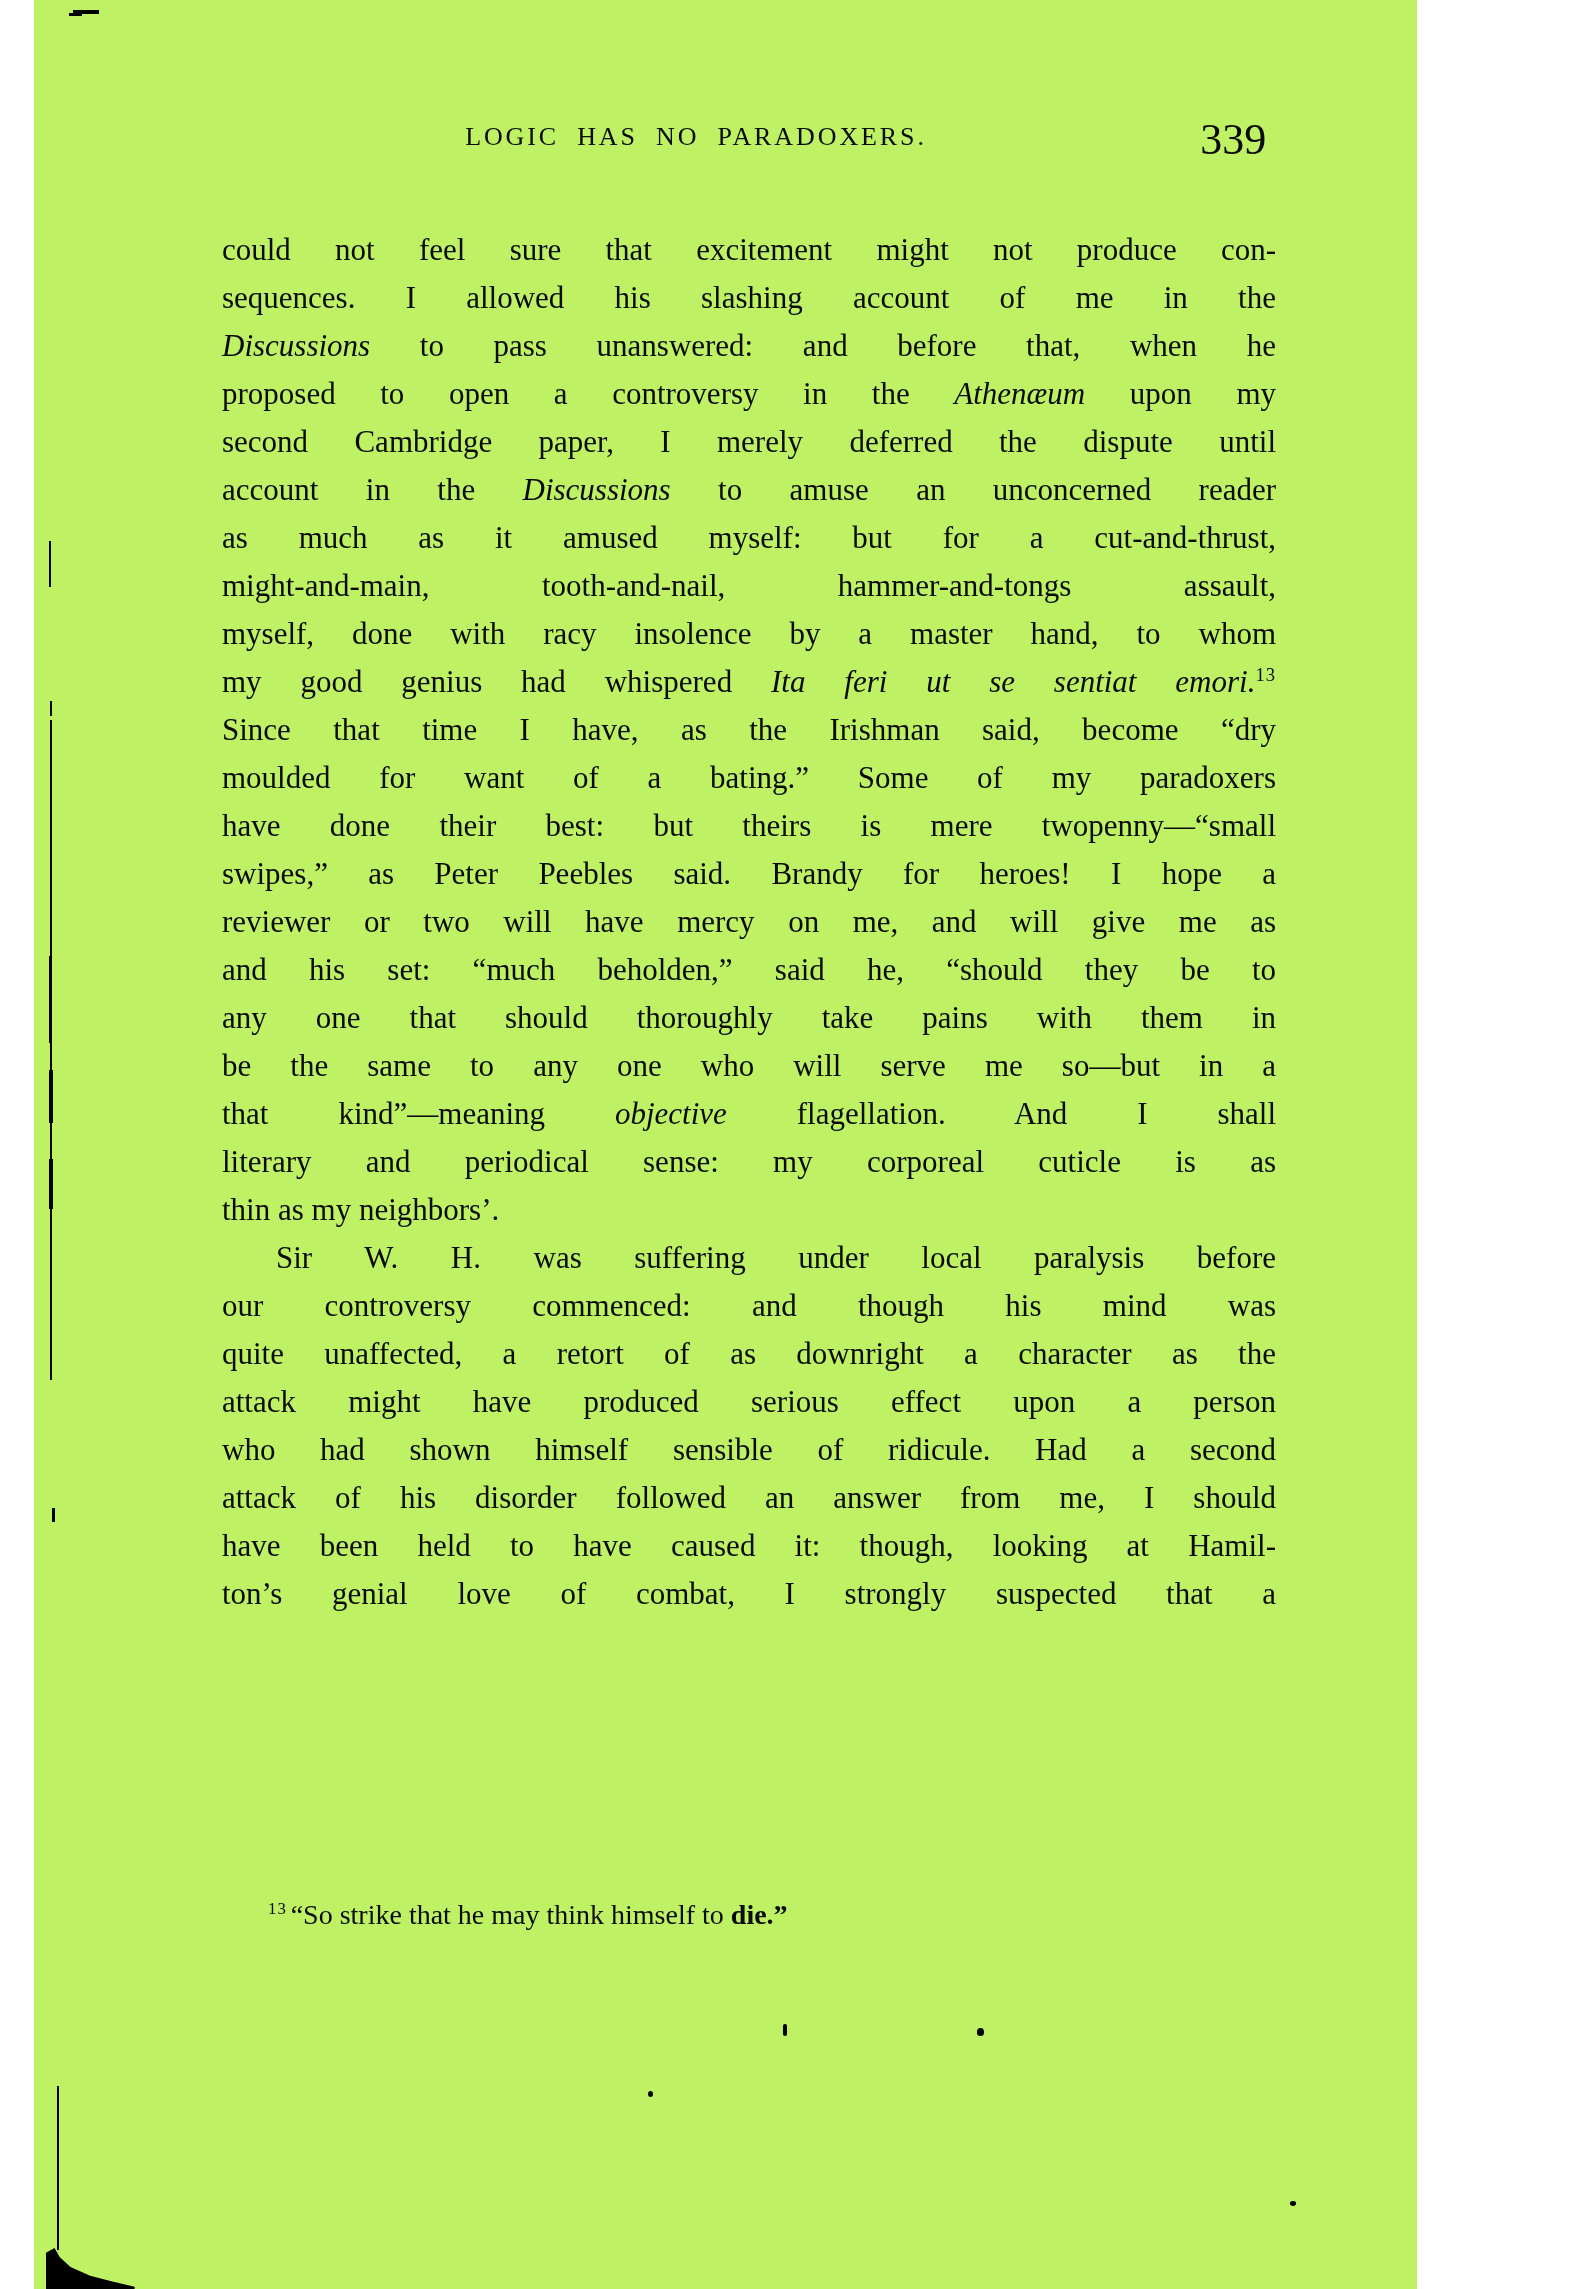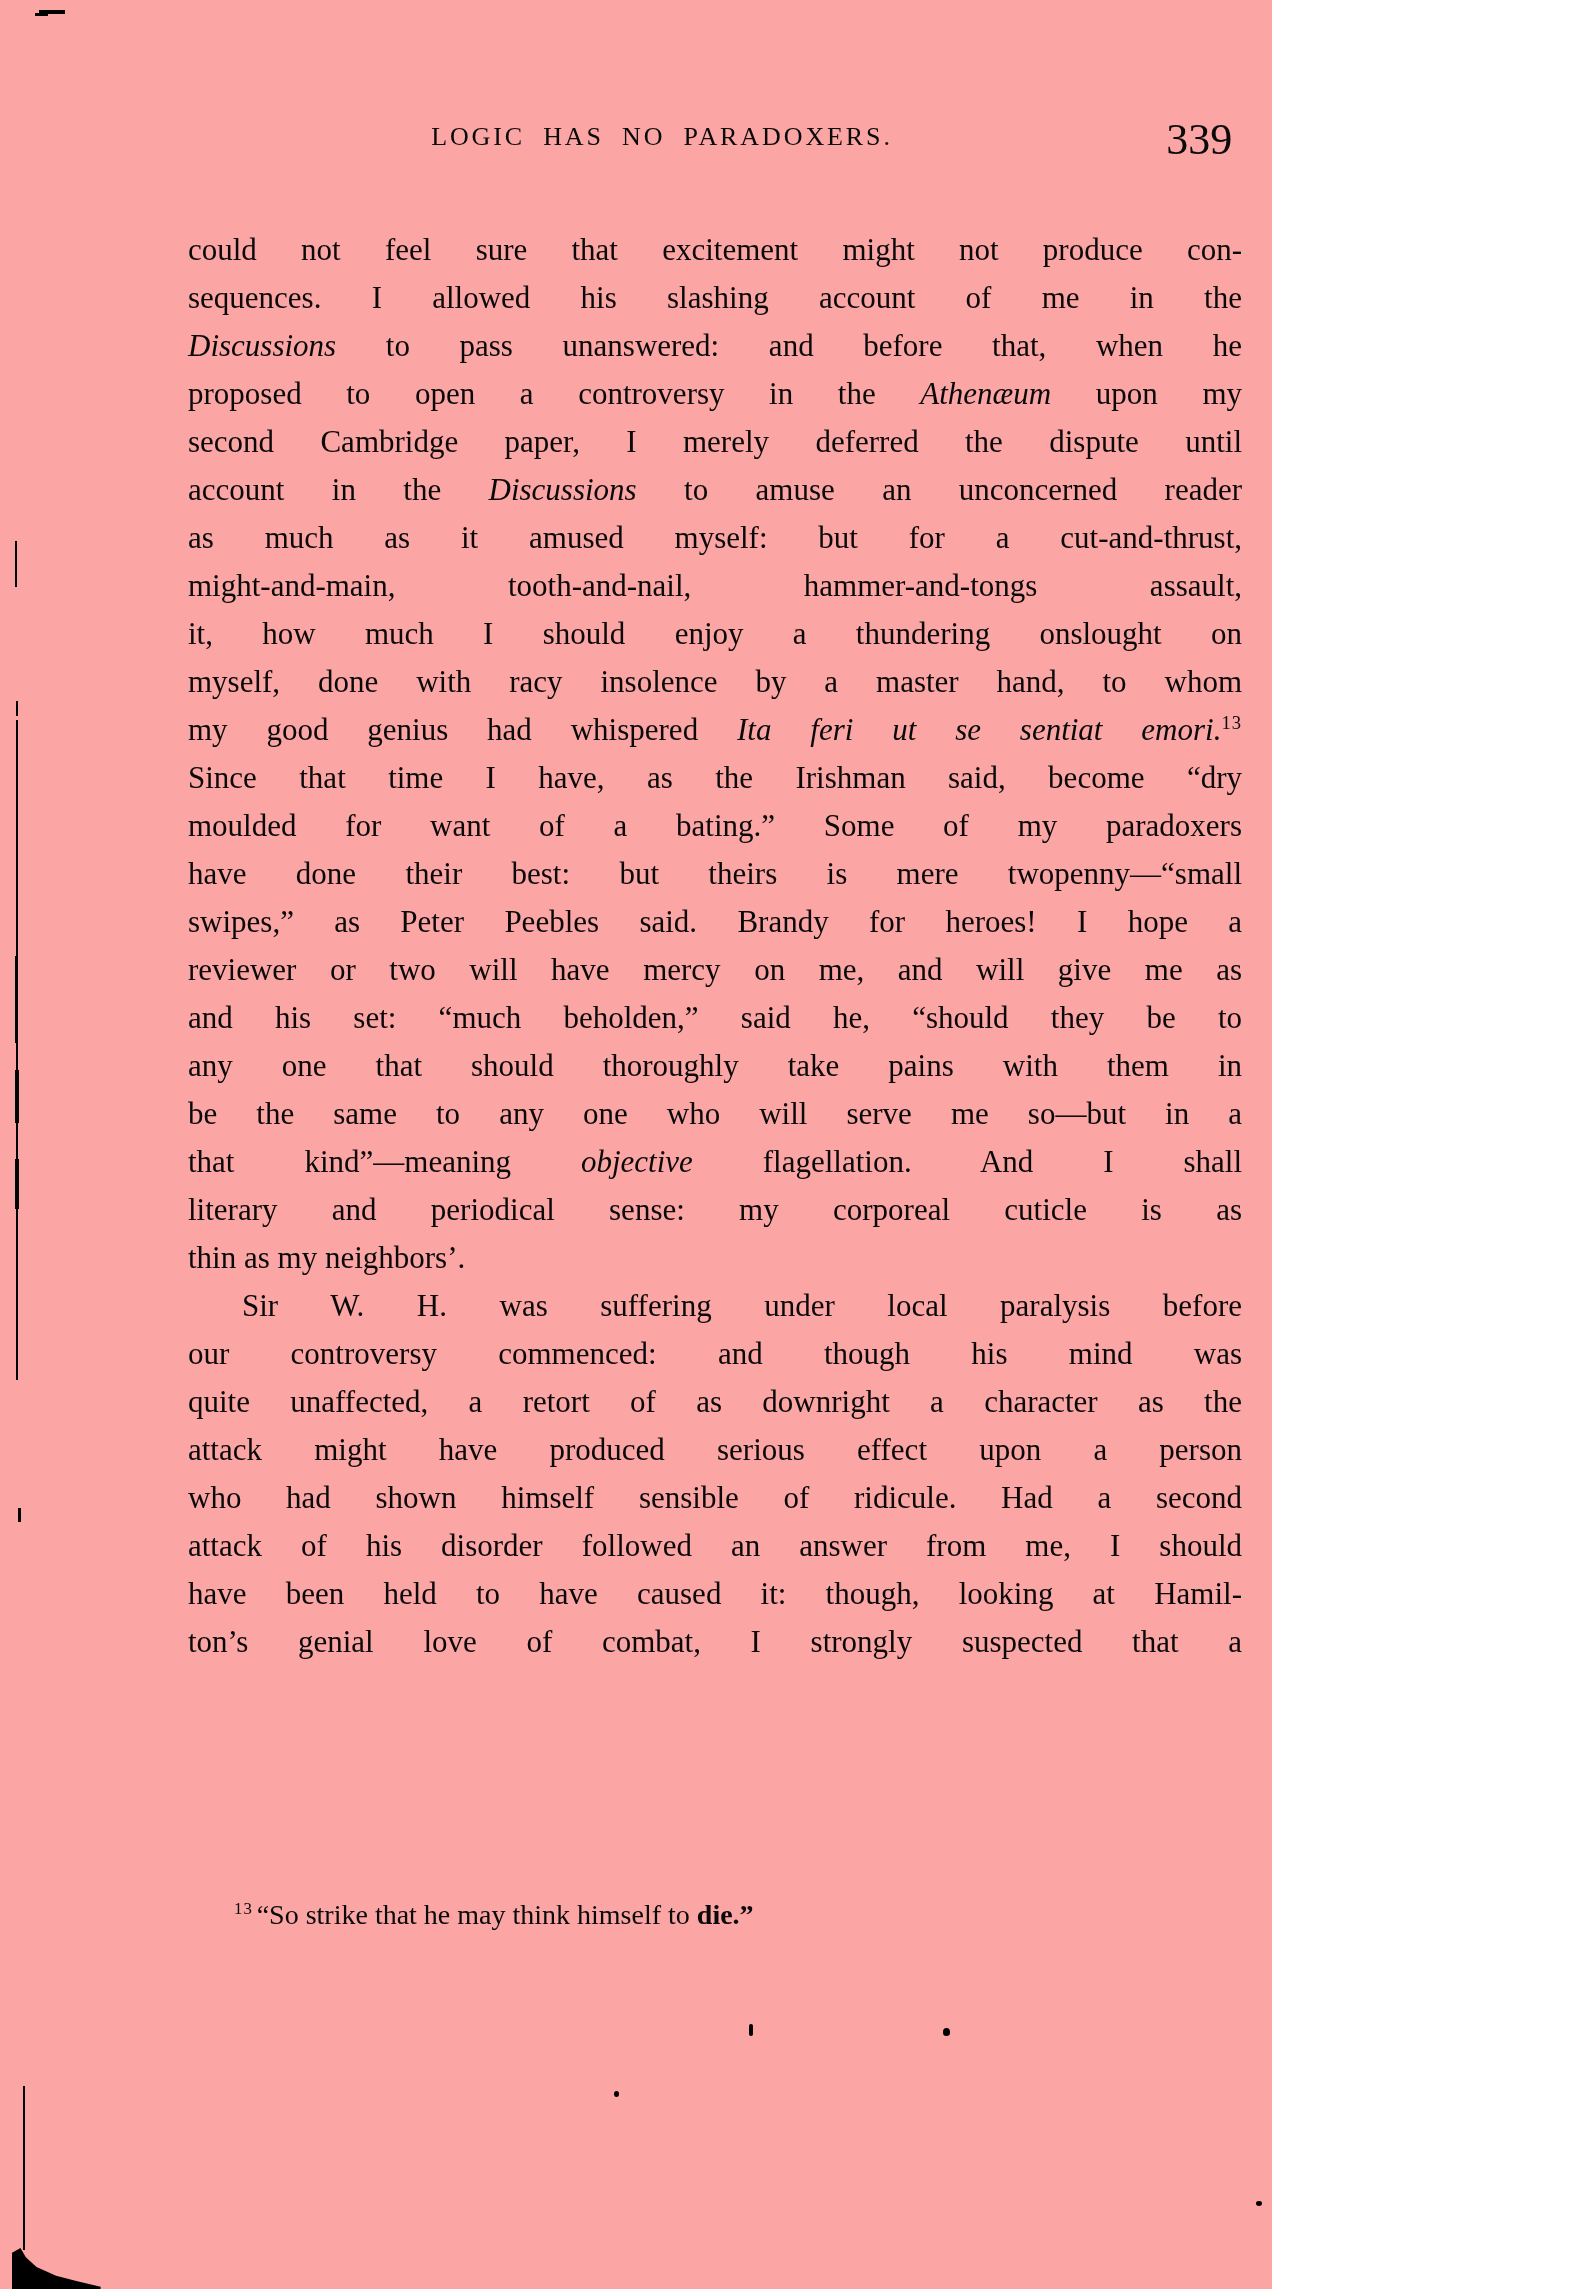--- a/index.html
+++ b/index.html
@@ -1,22 +1,23 @@
 <!DOCTYPE html>
 <html><head>
 <meta charset="utf-8">
 <style>
   html,body{margin:0;padding:0;background:#ffffff;}
   #page{
     position:relative;
-    width:1272px;height:2289px;
-    background:#fca5a5;
+    width:1383px;height:2289px;
+    background:#bef264;
     overflow:hidden;
     font-family:"Liberation Serif", serif;
     color:#0a0a0a;
+    margin-left:34px;
   }
   
   .header-zone{position:absolute;left:188px;top:122px;width:1054px;height:42px;}
   .running-title{
     position:absolute;left:0;right:106px;text-align:center;
     font-size:26px;letter-spacing:2.9px;word-spacing:8.7px;white-space:nowrap;
   }
   .page-number{
     position:absolute;right:9.7px;top:-7.7px;font-size:44px;
   }
@@ -73,21 +74,20 @@
 
   <div class="body-text">
       <div class="line just"><span>could not feel sure that excitement might not produce con-</span></div>
       <div class="line just"><span>sequences.  I allowed his slashing account of me in the</span></div>
       <div class="line just"><span class="seg-i">Discussions</span><span> to pass unanswered: and before that, when he</span></div>
       <div class="line just"><span>proposed to open a controversy in the </span><span class="seg-i">Athenæum</span><span> upon my</span></div>
       <div class="line just"><span>second Cambridge paper, I merely deferred the dispute until</span></div>
       <div class="line just"><span>account in the </span><span class="seg-i">Discussions</span><span> to amuse an unconcerned reader</span></div>
       <div class="line just"><span>as much as it amused myself: but for a cut-and-thrust,</span></div>
       <div class="line just"><span>might-and-main, tooth-and-nail, hammer-and-tongs assault,</span></div>
-      <div class="line just"><span>it, how much I should enjoy a thundering onslought on</span></div>
       <div class="line just"><span>myself, done with racy insolence by a master hand, to whom</span></div>
       <div class="line just"><span>my good genius had whispered </span><span class="seg-i">Ita feri ut se sentiat emori.</span><span class="seg-s">13</span></div>
       <div class="line just"><span>Since that time I have, as the Irishman said, become “dry</span></div>
       <div class="line just"><span>moulded for want of a bating.”  Some of my paradoxers</span></div>
       <div class="line just"><span>have done their best: but theirs is mere twopenny—“small</span></div>
       <div class="line just"><span>swipes,” as Peter Peebles said. Brandy for heroes! I hope a</span></div>
       <div class="line just"><span>reviewer or two will have mercy on me, and will give me as</span></div>
       <div class="line just"><span>and his set: “much beholden,” said he, “should they be to</span></div>
       <div class="line just"><span>any one that should thoroughly take pains with them in</span></div>
       <div class="line just"><span>be the same to any one who will serve me so—but in a</span></div>

